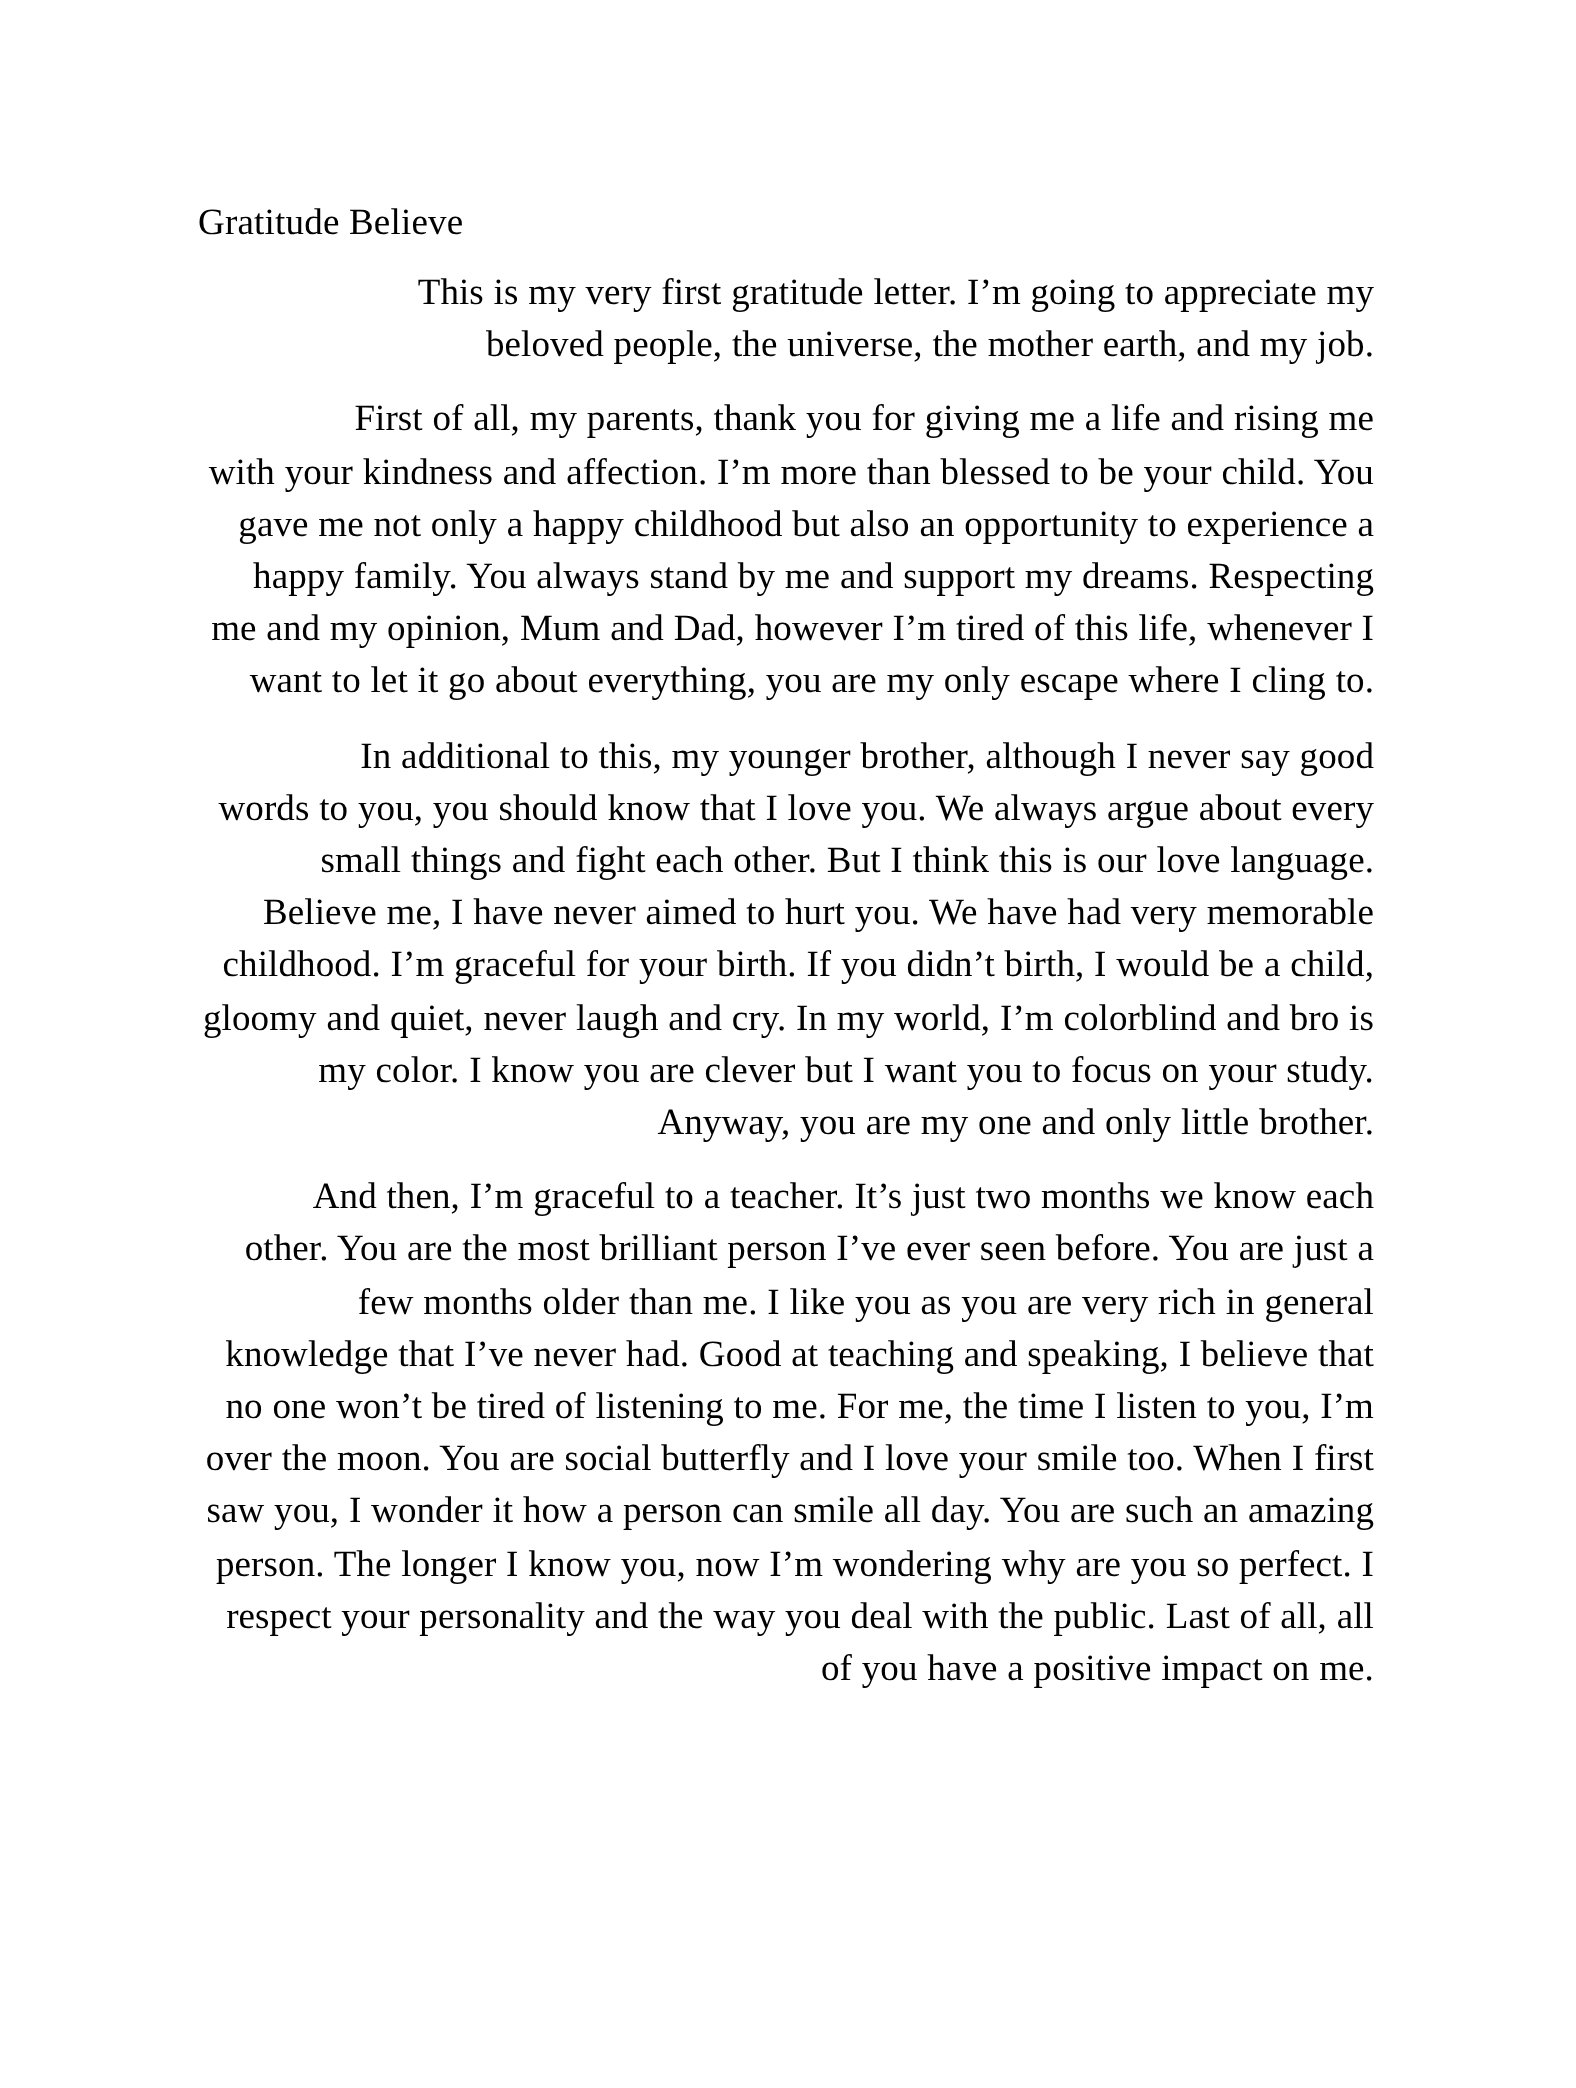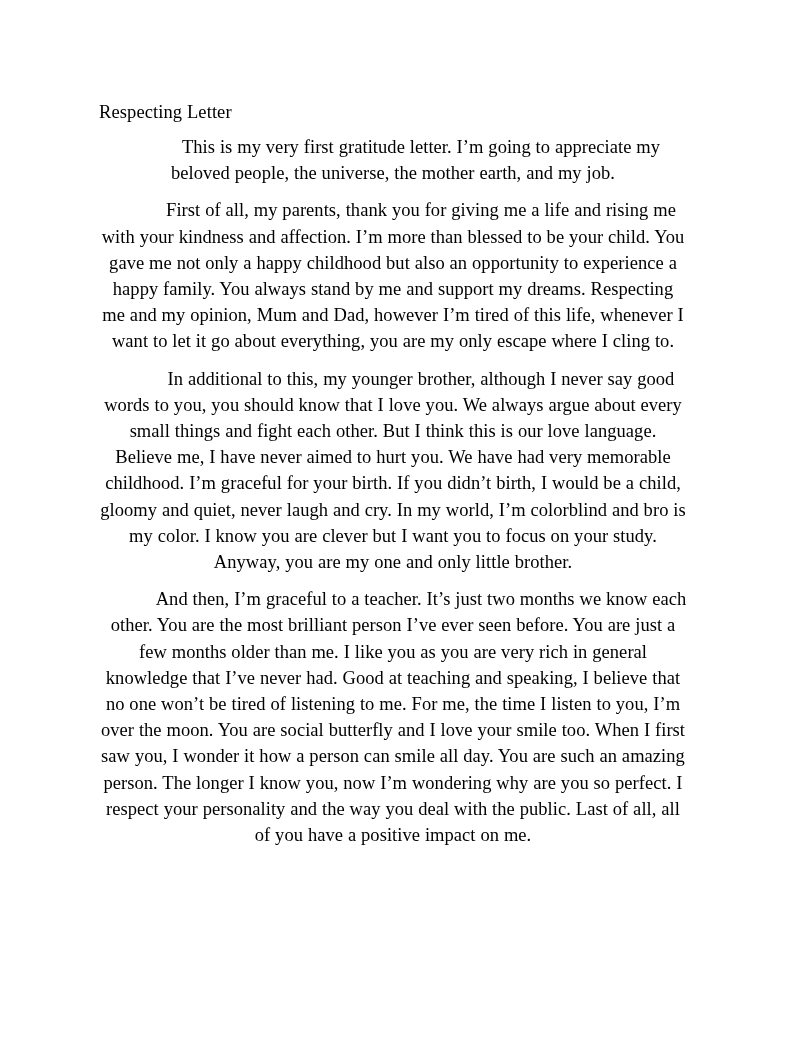--- a/index.html
+++ b/index.html
@@ -35,35 +35,35 @@
     margin: 0 0 9px 0;
     text-indent: 0;
     font-weight: normal;
     letter-spacing: 0.1px;
   }
   .para {
     font-size: 18.5px;
     line-height: 26.2px;
     margin: 0 0 11px 0;
     text-indent: 56px;
-    text-align: center;
+    text-align: right;
     letter-spacing: 0.05px;
     word-spacing: 0.2px;
   }
   .para:last-child {
     margin-bottom: 12px;
   }
 </style>
 </head>
 <body>
 
 <div class="page">
   <div class="content">
 
-    <p class="doc-title">Respecting Letter</p>
+    <p class="doc-title">Gratitude Believe</p>
 
     <p class="para">This is my very first gratitude letter. I’m going to appreciate my beloved people, the universe, the mother earth, and my job.</p>
 
     <p class="para">First of all, my parents, thank you for giving me a life and rising me with your kindness and affection. I’m more than blessed to be your child. You gave me not only a happy childhood but also an opportunity to experience a happy family. You always stand by me and support my dreams. Respecting me and my opinion, Mum and Dad, however I’m tired of this life, whenever I want to let it go about everything, you are my only escape where I cling to.</p>
 
     <p class="para">In additional to this, my younger brother, although I never say good words to you, you should know that I love you. We always argue about every small things and fight each other. But I think this is our love language. Believe me, I have never aimed to hurt you. We have had very memorable childhood. I’m graceful for your birth. If you didn’t birth, I would be a child, gloomy and quiet, never laugh and cry. In my world, I’m colorblind and bro is my color. I know you are clever but I want you to focus on your study. Anyway, you are my one and only little brother.</p>
 
     <p class="para">And then, I’m graceful to a teacher. It’s just two months we know each other. You are the most brilliant person I’ve ever seen before. You are just a few months older than me. I like you as you are very rich in general knowledge that I’ve never had. Good at teaching and speaking, I believe that no one won’t be tired of listening to me. For me, the time I listen to you, I’m over the moon. You are social butterfly and I love your smile too. When I first saw you, I wonder it how a person can smile all day. You are such an amazing person. The longer I know you, now I’m wondering why are you so perfect. I respect your personality and the way you deal with the public. Last of all, all of you have a positive impact on me.</p>
 
   </div>

